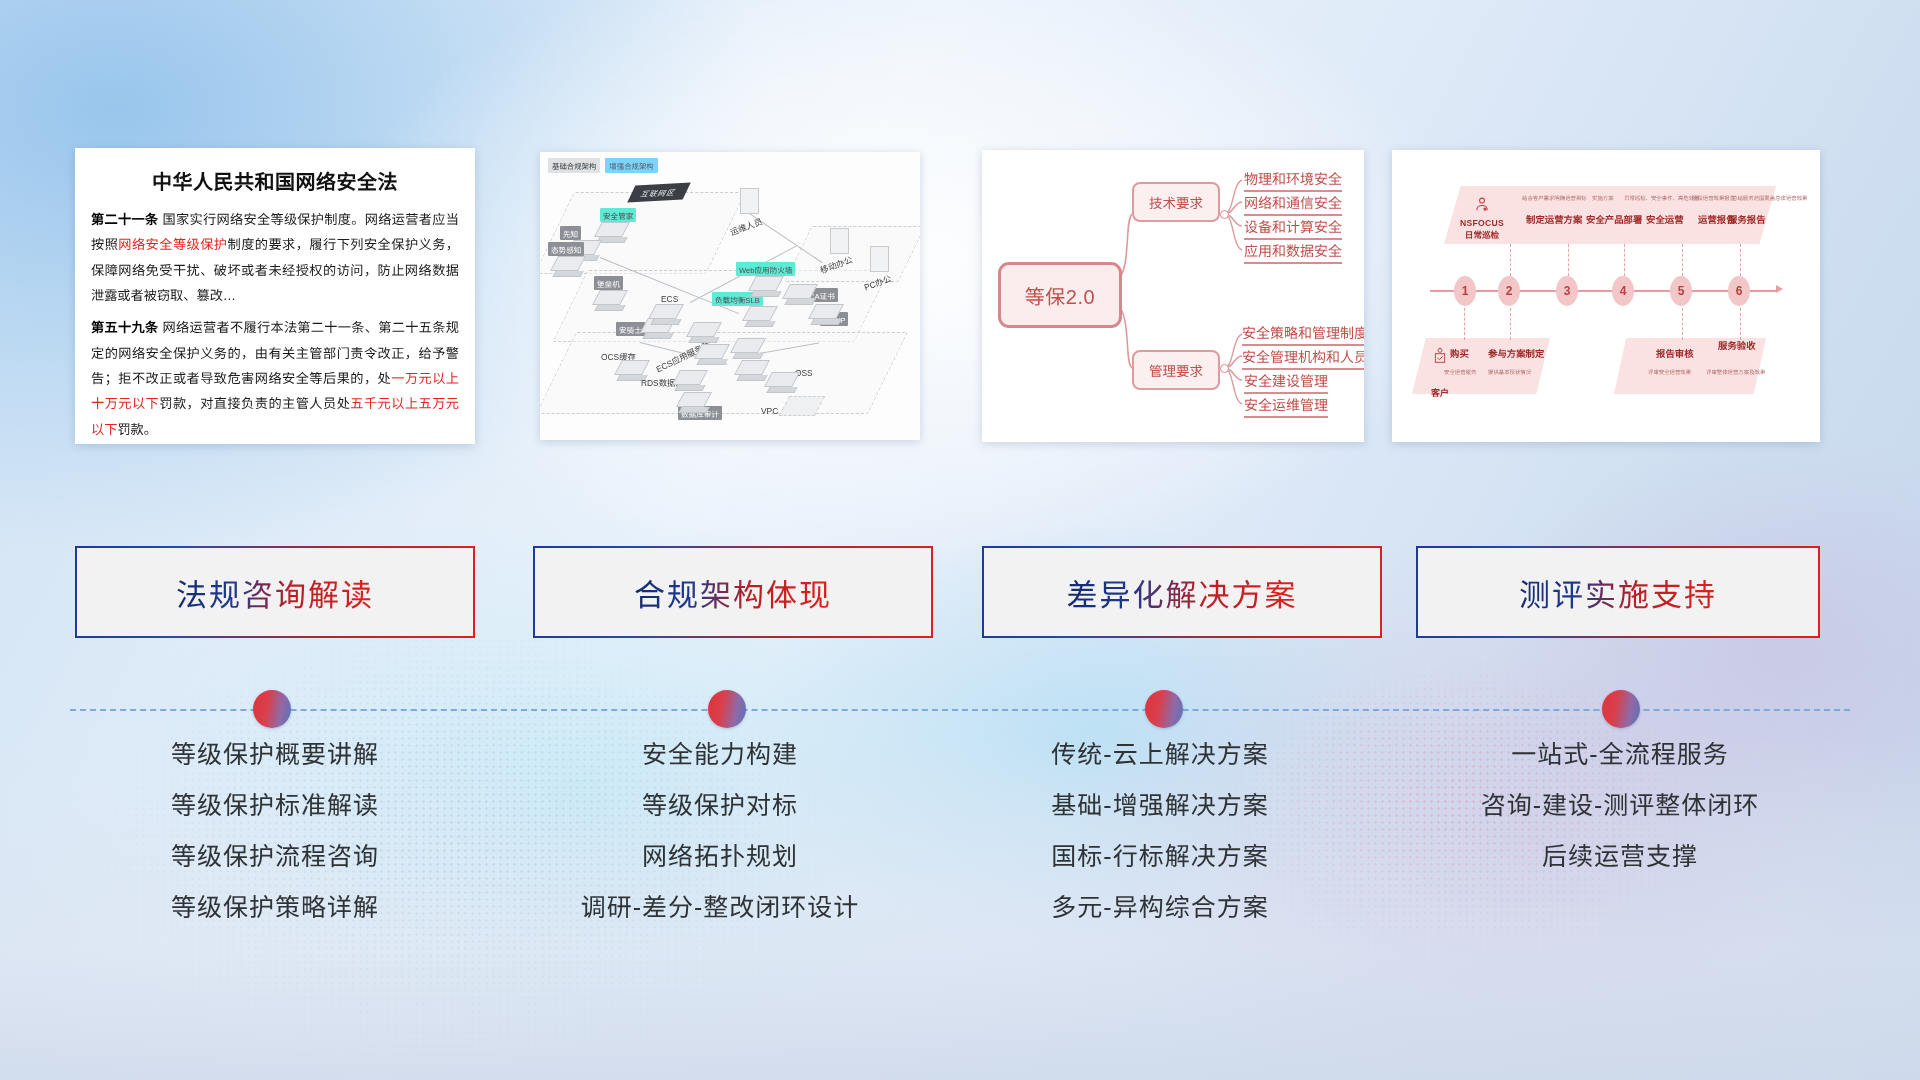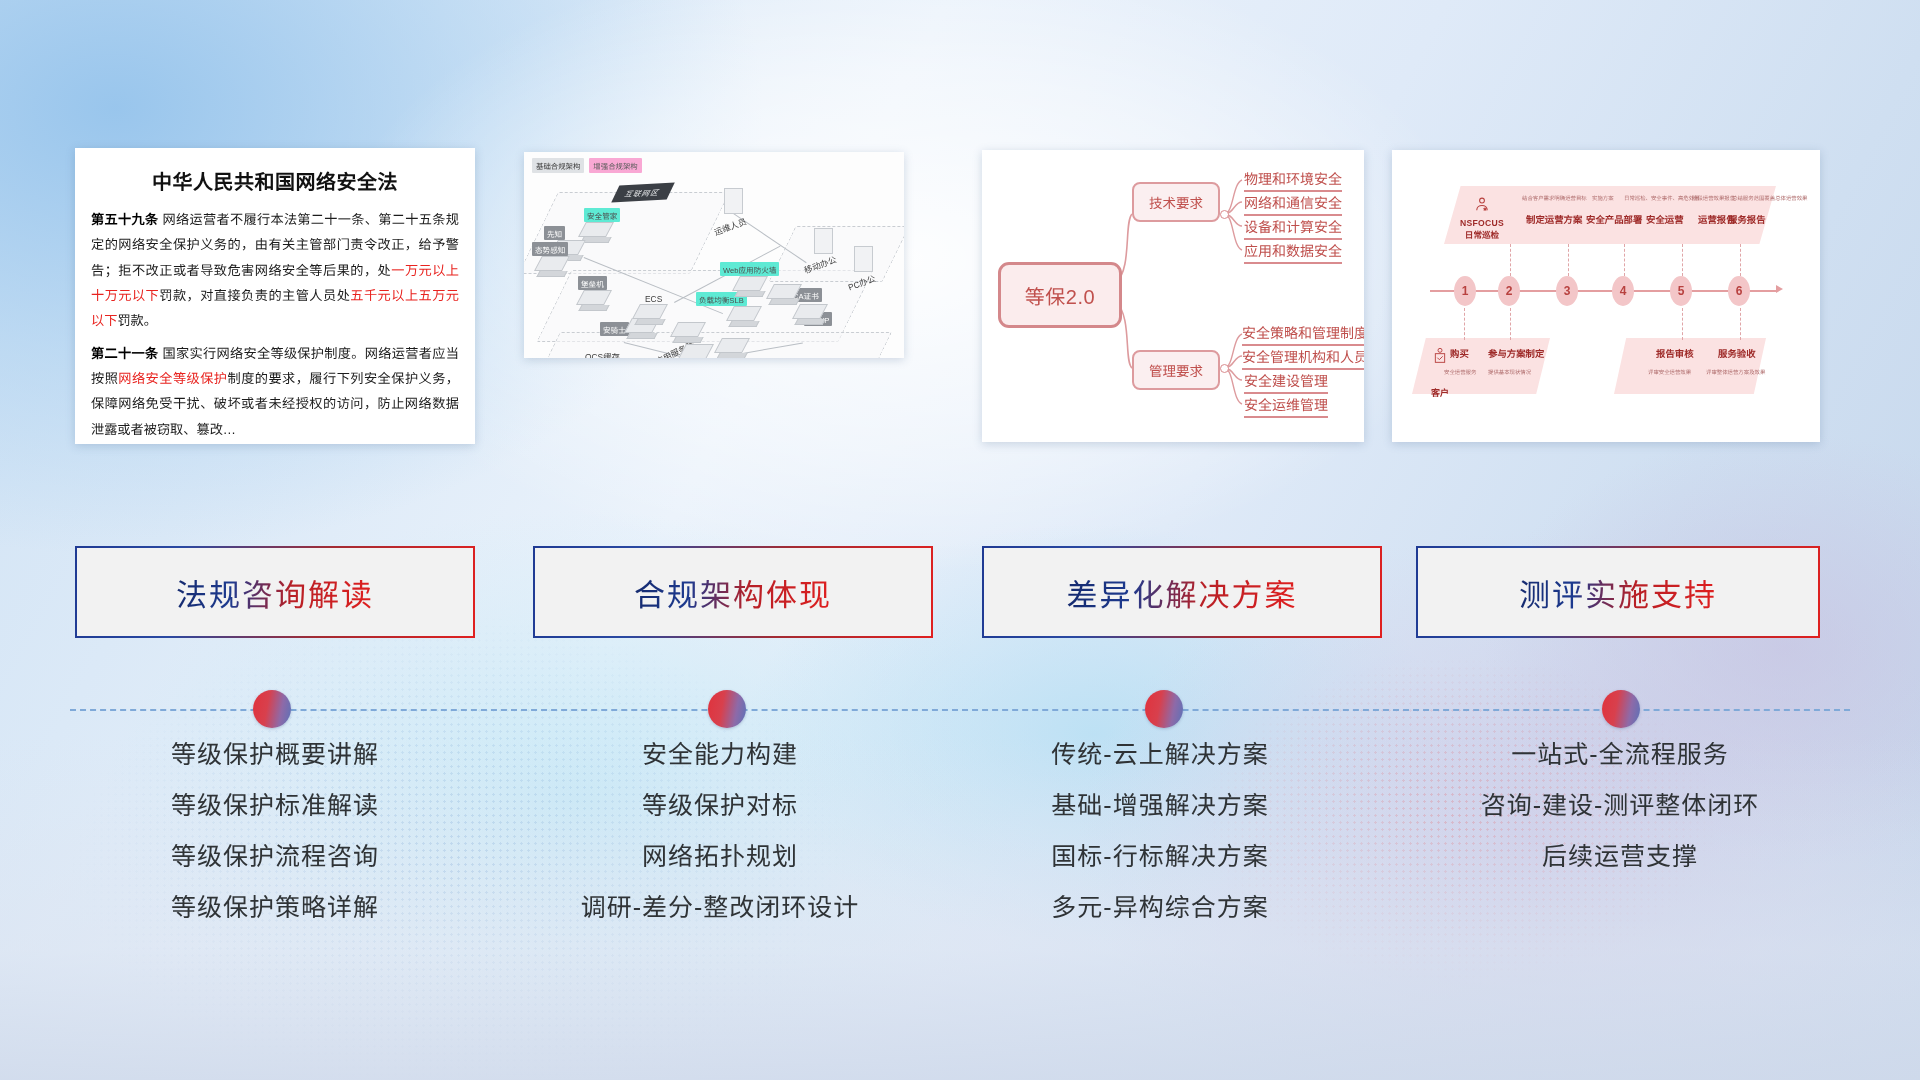--- a/index.html
+++ b/index.html
@@ -53,42 +53,42 @@
   #stage{position:absolute;inset:0;z-index:2;}
 
   
   .cards{position:absolute;left:0;top:148px;width:1920px;height:300px;}
   .card{
     position:absolute;background:#fff;
     box-shadow:0 2px 9px rgba(60,90,130,.22);
     overflow:hidden;
   }
   .card.c1{left:75px;  top:0px; width:400px; height:296px;}
-  .card.c2{left:524px; top:4px; width:380px; height:206px;}
+  .card.c2{left:540px; top:4px; width:380px; height:288px;}
   .card.c3{left:982px; top:2px; width:382px; height:292px;}
   .card.c4{left:1392px;top:2px; width:428px; height:292px;}
 
   
   .law{padding:12px 16px 10px 16px;box-sizing:border-box;height:100%;}
   .law-title{
     text-align:center;font-weight:bold;font-size:20px;color:#111;
     letter-spacing:.5px;margin:6px 0 12px 0;
   }
   .law-p{
     font-size:13.2px;line-height:1.92;color:#1b1b1b;text-align:justify;
     margin:0 0 7px 0;
   }
   .law-p b{font-weight:bold;color:#000;}
   .law-p .r{color:#e8231f;}
 
   
   .arch{position:relative;width:100%;height:100%;background:#fdfdfd;}
   .arch .tabs{position:absolute;left:8px;top:6px;display:flex;gap:5px;}
   .arch .tab{
-    font-size:7.4px;color:#5c5c5c;background:#f9a8d4;padding:2px 4px;border-radius:1px;
+    font-size:7.4px;color:#5c5c5c;background:#7dd3fc;padding:2px 4px;border-radius:1px;
     white-space:nowrap;
   }
   .arch .tab.on{background:#dfe2e5;color:#3a3a3a;}
   .arch .zone{
     position:absolute;border:1px dashed #c9cdd2;border-radius:2px;
     background:rgba(247,248,250,.55);
   }
   .arch .lbl{
     position:absolute;font-size:7.6px;color:#4d4d4d;background:#5eead4;
     padding:1.5px 3px;white-space:nowrap;border-radius:1px;
@@ -232,25 +232,25 @@
 
 <div id="stage">
 
   <div class="cards">
 
     <div class="card c1">
       <div class="law">
         <div class="law-title">中华人民共和国网络安全法</div>
 
         <p class="law-p">
+          <b>第二十一条</b><span> 国家实行网络安全等级保护制度。网络运营者应当按照</span><span class="r">网络安全等级保护</span><span>制度的要求，履行下列安全保护义务，保障网络免受干扰、破坏或者未经授权的访问，防止网络数据泄露或者被窃取、篡改…</span>
+        </p>
+
+        <p class="law-p">
           <b>第五十九条</b><span> 网络运营者不履行本法第二十一条、第二十五条规定的网络安全保护义务的，由有关主管部门责令改正，给予警告；拒不改正或者导致危害网络安全等后果的，处</span><span class="r">一万元以上十万元以下</span><span>罚款，对直接负责的主管人员处</span><span class="r">五千元以上五万元以下</span><span>罚款。</span>
-        </p>
-
-        <p class="law-p">
-          <b>第二十一条</b><span> 国家实行网络安全等级保护制度。网络运营者应当按照</span><span class="r">网络安全等级保护</span><span>制度的要求，履行下列安全保护义务，保障网络免受干扰、破坏或者未经授权的访问，防止网络数据泄露或者被窃取、篡改…</span>
         </p>
       </div>
     </div>
 
     <div class="card c2">
       <div class="arch">
 
         <div class="tabs">
           <div class="tab on">基础合规架构</div>
           <div class="tab">增强合规架构</div>
@@ -477,21 +477,21 @@
         <div class="nf-dash" style="left:118px;top:158px;height:32px;"></div>
         <div class="nf-dash" style="left:290px;top:158px;height:32px;"></div>
         <div class="nf-dash" style="left:348px;top:158px;height:32px;"></div>
 
         <div class="nf-step" style="left:58px;top:196px;">购买</div>
         <div class="nf-sub" style="left:52px;top:218px;">安全运营服务</div>
         <div class="nf-step" style="left:96px;top:196px;">参与方案制定</div>
         <div class="nf-sub" style="left:96px;top:218px;">提供基本现状情况</div>
         <div class="nf-step" style="left:264px;top:196px;">报告审核</div>
         <div class="nf-sub" style="left:256px;top:218px;">评审安全运营效果</div>
-        <div class="nf-step" style="left:326px;top:196px;">服务验收</div>
+        <div class="nf-step" style="left:326px;top:188px;">服务验收</div>
         <div class="nf-sub" style="left:314px;top:218px;">评审整体运营方案及效果</div>
       </div>
     </div>
   </div>
 
   <div class="titles">
     <div class="tbar t1">
       <span>法规咨询解读</span>
     </div>
     <div class="tbar t2">

